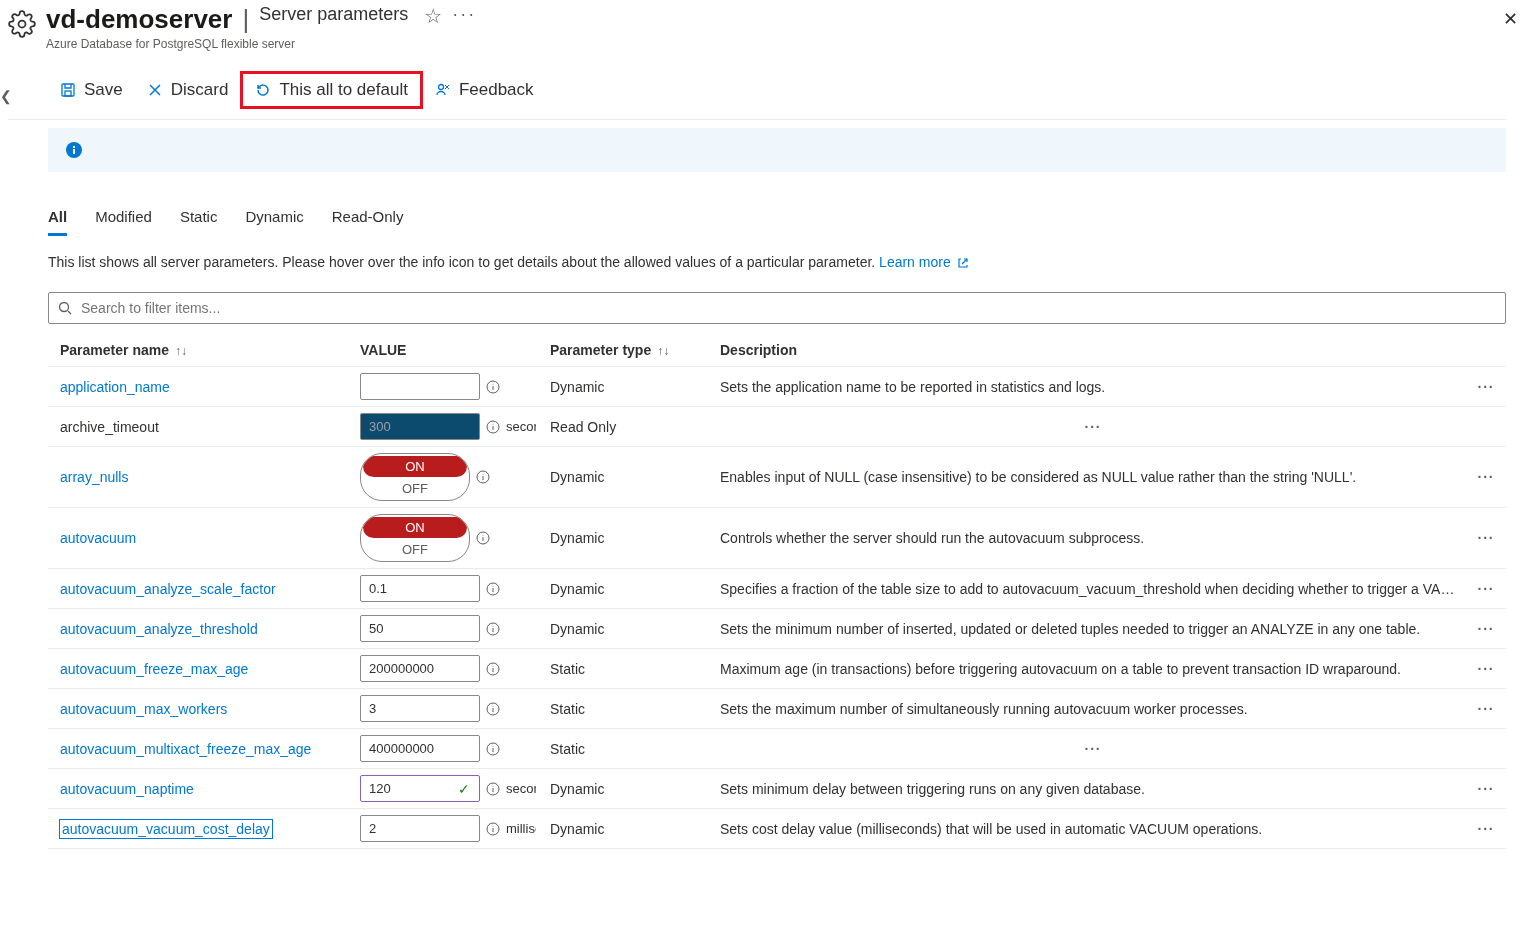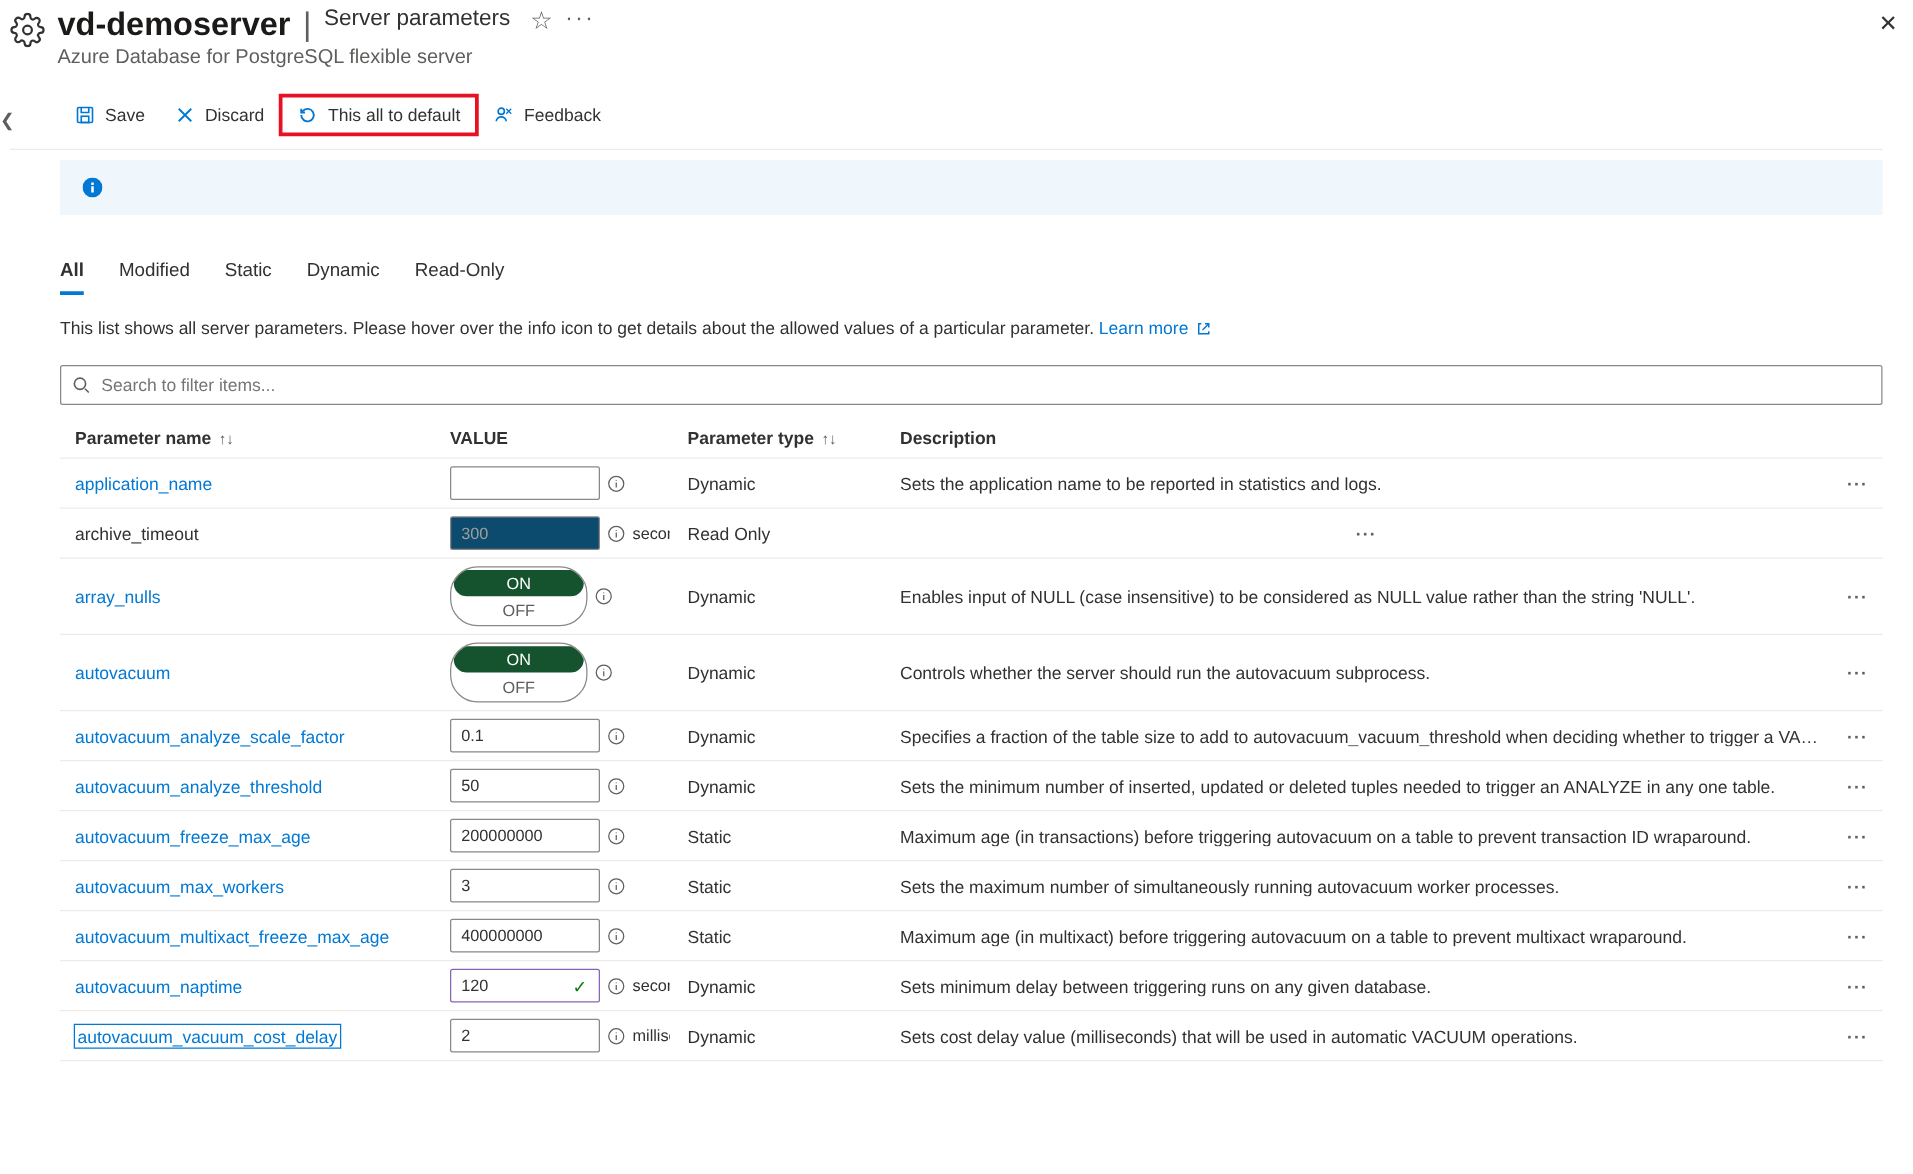--- a/index.html
+++ b/index.html
@@ -8,25 +8,25 @@
 
 .header-row { display: flex; align-items: flex-start; padding-top: 4px; gap: 10px; }
 .gear { width: 28px; height: 28px; color: #323130; flex-shrink: 0; margin-top: 6px; }
 .title-block { flex: 1; }
 .title-line { display: flex; align-items: flex-start; gap: 10px; }
 .title { font-size: 26px; font-weight: 600; color: #1b1a19; }
 .title-sep { font-size: 26px; color: #605e5c; }
 .subtitle { font-size: 18px; font-weight: 400; color: #323130; }
 .fav { font-size: 20px; color: #605e5c; margin-left: 6px; cursor: pointer; }
 .more-dots { font-size: 18px; letter-spacing: 2px; color: #605e5c; cursor: pointer; }
-.breadcrumb { font-size: 16px; color: #605e5c; margin-top: 2px; }
+.breadcrumb { font-size: 12px; color: #605e5c; margin-top: 2px; }
 .close-x { position: absolute; top: 8px; right: 12px; font-size: 18px; color: #323130; cursor: pointer; }
 
 .toolbar { display: flex; align-items: center; gap: 0; margin-top: 20px; padding-left: 40px; border-bottom: 1px solid #edebe9; padding-bottom: 10px; }
-.tb-btn { display: flex; align-items: center; gap: 8px; padding: 4px 12px; cursor: pointer; color: #323130; font-size: 14px; }
+.tb-btn { display: flex; align-items: center; gap: 8px; padding: 4px 12px; cursor: pointer; color: #323130; font-size: 17px; }
 .tb-btn .ic { width: 16px; height: 16px; color: #0078d4; display: inline-flex; align-items: center; justify-content: center; }
 .highlight-box { border: 3px solid #e81123; padding: 2px 0; }
 
 .notice { margin: 8px 0 0 40px; background: #eff6fc; padding: 14px 18px; display: flex; align-items: center; gap: 14px; font-size: 13px; color: #323130; }
 .info-ic { width: 16px; height: 16px; color: #0078d4; }
 
 .arrow-left { position: absolute; left: 0; top: 88px; font-size: 14px; color: #605e5c; }
 
 .tabs { display: flex; gap: 28px; margin: 36px 0 0 40px; font-size: 15px; }
 .tab { padding-bottom: 8px; cursor: pointer; color: #323130; }
@@ -55,21 +55,21 @@
 .txt-input[disabled] { background: #0c4a6e; color: #a19f9d; }
 .txt-input.modified { border-color: #8764b8; padding-right: 24px; }
 .modified-check { position: absolute; left: 98px; color: #107c10; font-size: 14px; pointer-events: none; }
 .info-circ { width: 14px; height: 14px; color: #605e5c; flex-shrink: 0; }
 .unit { font-size: 13px; color: #323130; white-space: nowrap; overflow: hidden; width: 30px; }
 .ptype { font-size: 14px; color: #323130; }
 .desc { font-size: 14px; color: #323130; white-space: nowrap; overflow: hidden; text-overflow: ellipsis; padding-right: 8px; }
 .row-more { color: #605e5c; cursor: pointer; font-weight: 700; letter-spacing: 1px; text-align: center; }
 
 .toggle { border: 1px solid #8a8886; border-radius: 22px; width: 110px; font-size: 13px; text-align: center; overflow: hidden; }
-.toggle .on { background: #14532d; color: #fff; border-radius: 20px; padding: 3px 0; margin: 2px; }
+.toggle .on { background: #b91c1c; color: #fff; border-radius: 20px; padding: 3px 0; margin: 2px; }
 .toggle .off { color: #605e5c; padding: 2px 0 4px; }
 </style>
 </head>
 <body>
 
 <div class="page">
   <span class="close-x">✕</span>
   <span class="arrow-left">❮</span>
 
   <div class="header-row">
@@ -288,21 +288,20 @@
         <div class="trow">
     <div><span class="pname">autovacuum_multixact_freeze_max_age</span></div>
     <div class="val-cell">
             <input class="txt-input" value="400000000" style="">
             <span class="info-circ"><svg viewBox="0 0 14 14" fill="none" stroke="currentColor" stroke-width="1">
                 <circle cx="7" cy="7" r="6"></circle>
                 <path d="M7 6v4M7 4v.5"></path>
               </svg></span>
           </div>
     <div class="ptype">Static</div>
-    <div class="desc">Maximum age (in multixact) before triggering autovacuum on a table to prevent multixact wraparound.</div>
     <div class="row-more">···</div>
         </div>
         <div class="trow">
     <div><span class="pname">autovacuum_naptime</span></div>
     <div class="val-cell">
             <input class="txt-input modified" value="120" style="">
             <span class="modified-check">✓</span>
             <span class="info-circ"><svg viewBox="0 0 14 14" fill="none" stroke="currentColor" stroke-width="1">
                 <circle cx="7" cy="7" r="6"></circle>
                 <path d="M7 6v4M7 4v.5"></path>

